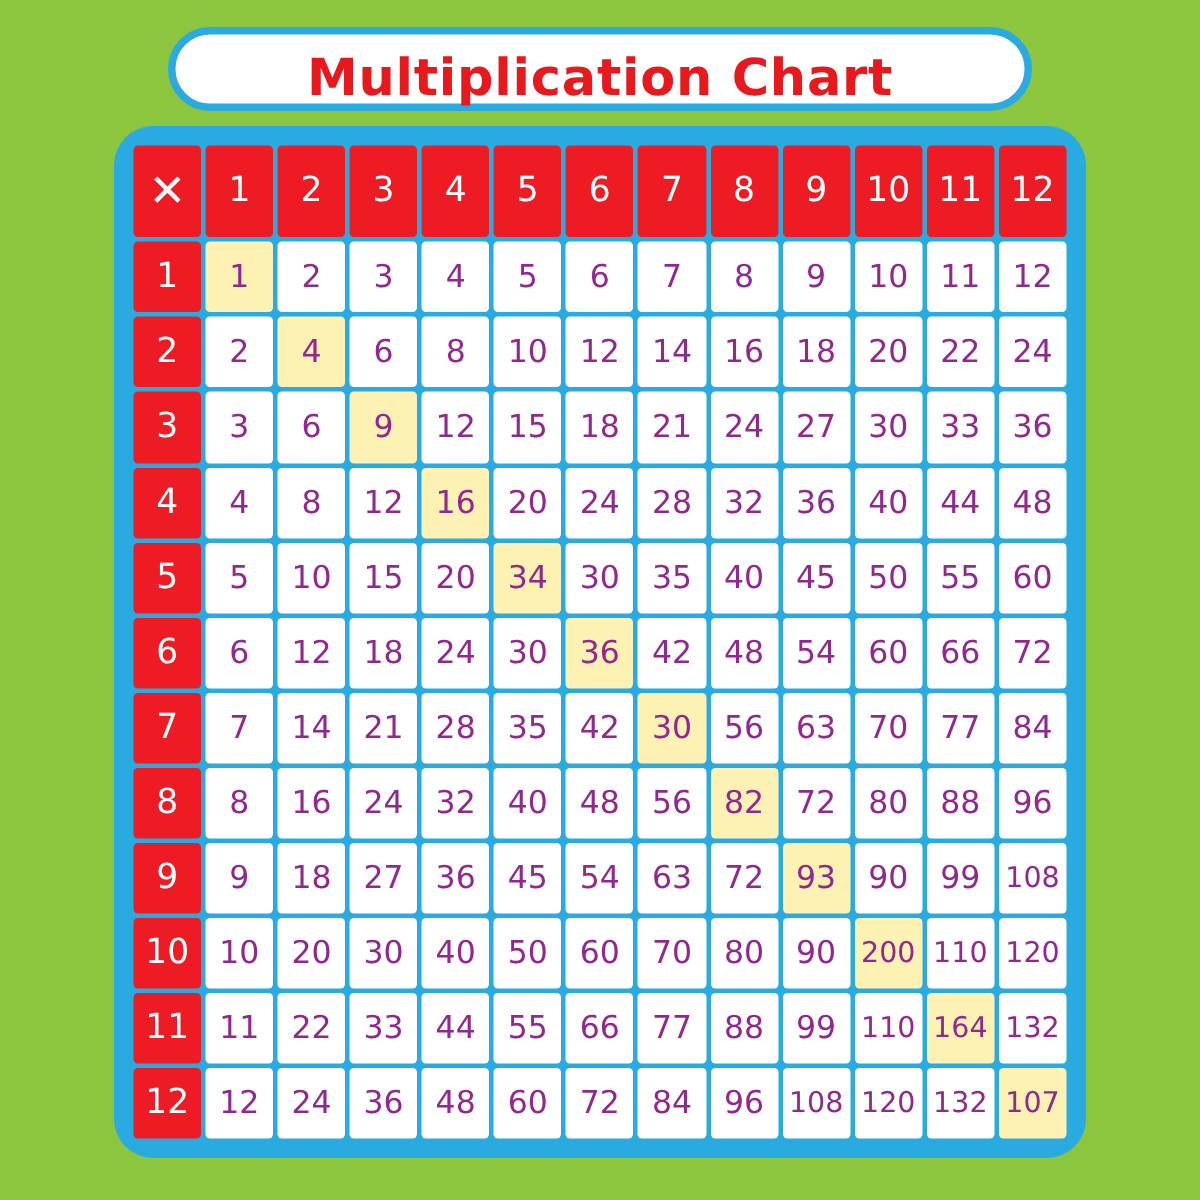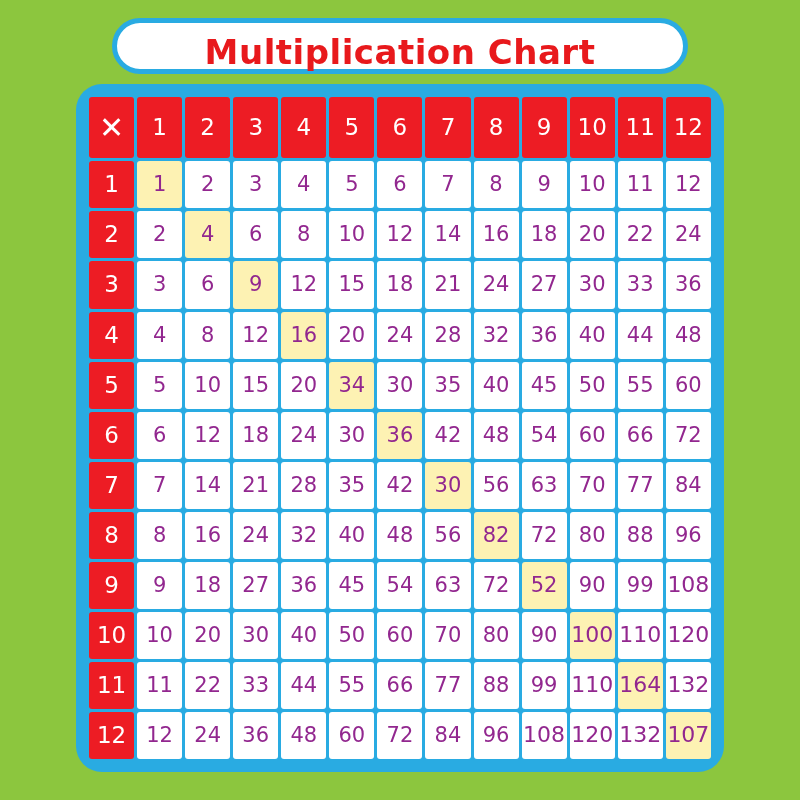--- a/index.html
+++ b/index.html
@@ -89,21 +89,21 @@
     background: #ed1c24;
     color: #ffffff;
     font-size: 30px;
     font-weight: bold;
   }
   table.mtable td.diag {
     background: #fdf2b3;
     color: #92278f;
   }
   table.mtable td.small {
-    font-size: 22px;
+    font-size: 19px;
   }
 </style>
 </head>
 <body>
 
 <div id="page">
 
   <div class="title-banner">
     <span class="title-text">Multiplication Chart</span>
   </div>
@@ -250,37 +250,37 @@
             <tr>
               <td class="hdr">9</td>
               <td class="">9</td>
               <td class="">18</td>
               <td class="">27</td>
               <td class="">36</td>
               <td class="">45</td>
               <td class="">54</td>
               <td class="">63</td>
               <td class="">72</td>
-              <td class="diag">52</td>
+              <td class="diag">93</td>
               <td class="">90</td>
               <td class="">99</td>
               <td class="small">108</td>
             </tr>
             <tr>
               <td class="hdr">10</td>
               <td class="">10</td>
               <td class="">20</td>
               <td class="">30</td>
               <td class="">40</td>
               <td class="">50</td>
               <td class="">60</td>
               <td class="">70</td>
               <td class="">80</td>
               <td class="">90</td>
-              <td class="diag small">100</td>
+              <td class="diag small">200</td>
               <td class="small">110</td>
               <td class="small">120</td>
             </tr>
             <tr>
               <td class="hdr">11</td>
               <td class="">11</td>
               <td class="">22</td>
               <td class="">33</td>
               <td class="">44</td>
               <td class="">55</td>

